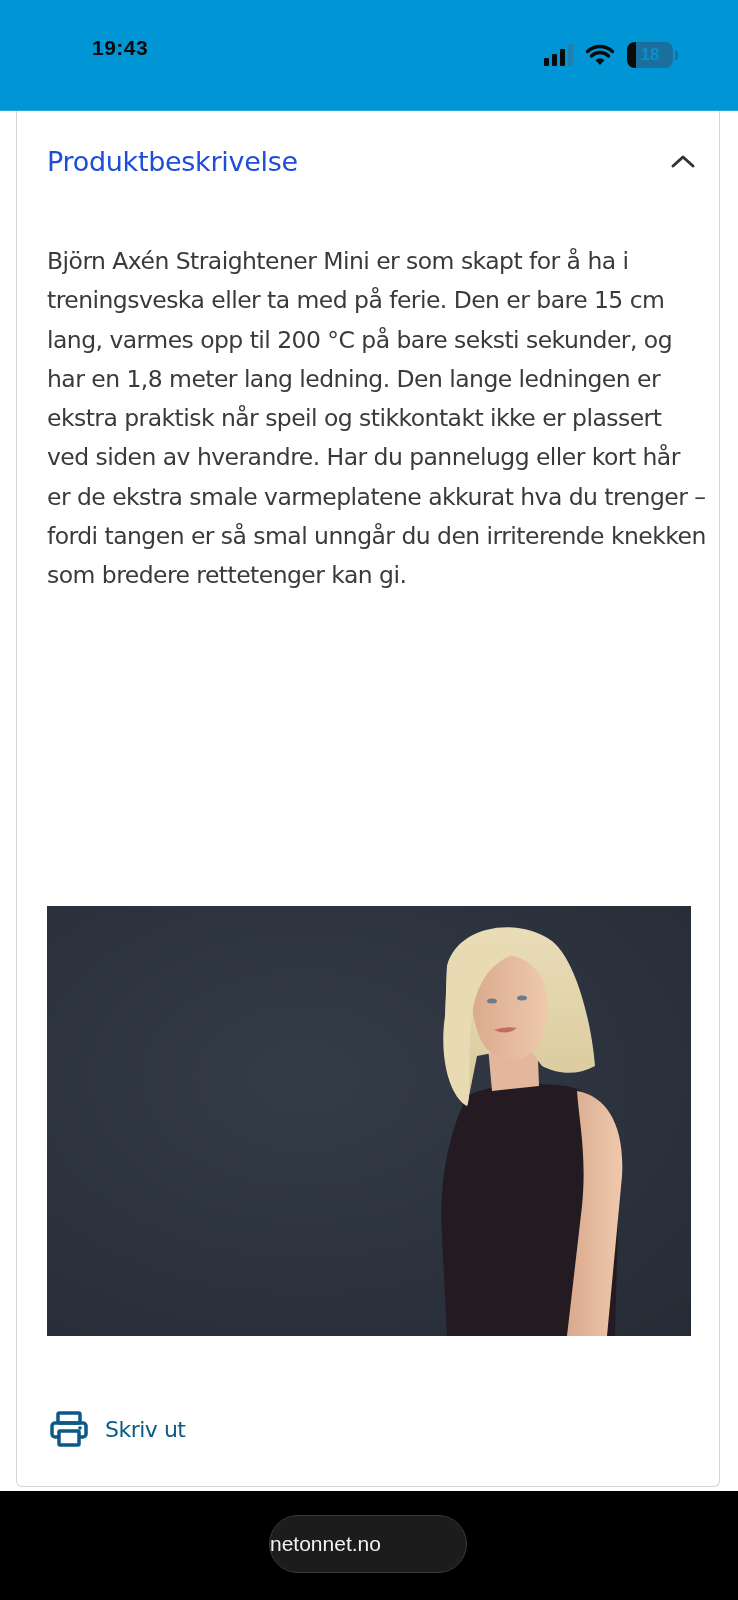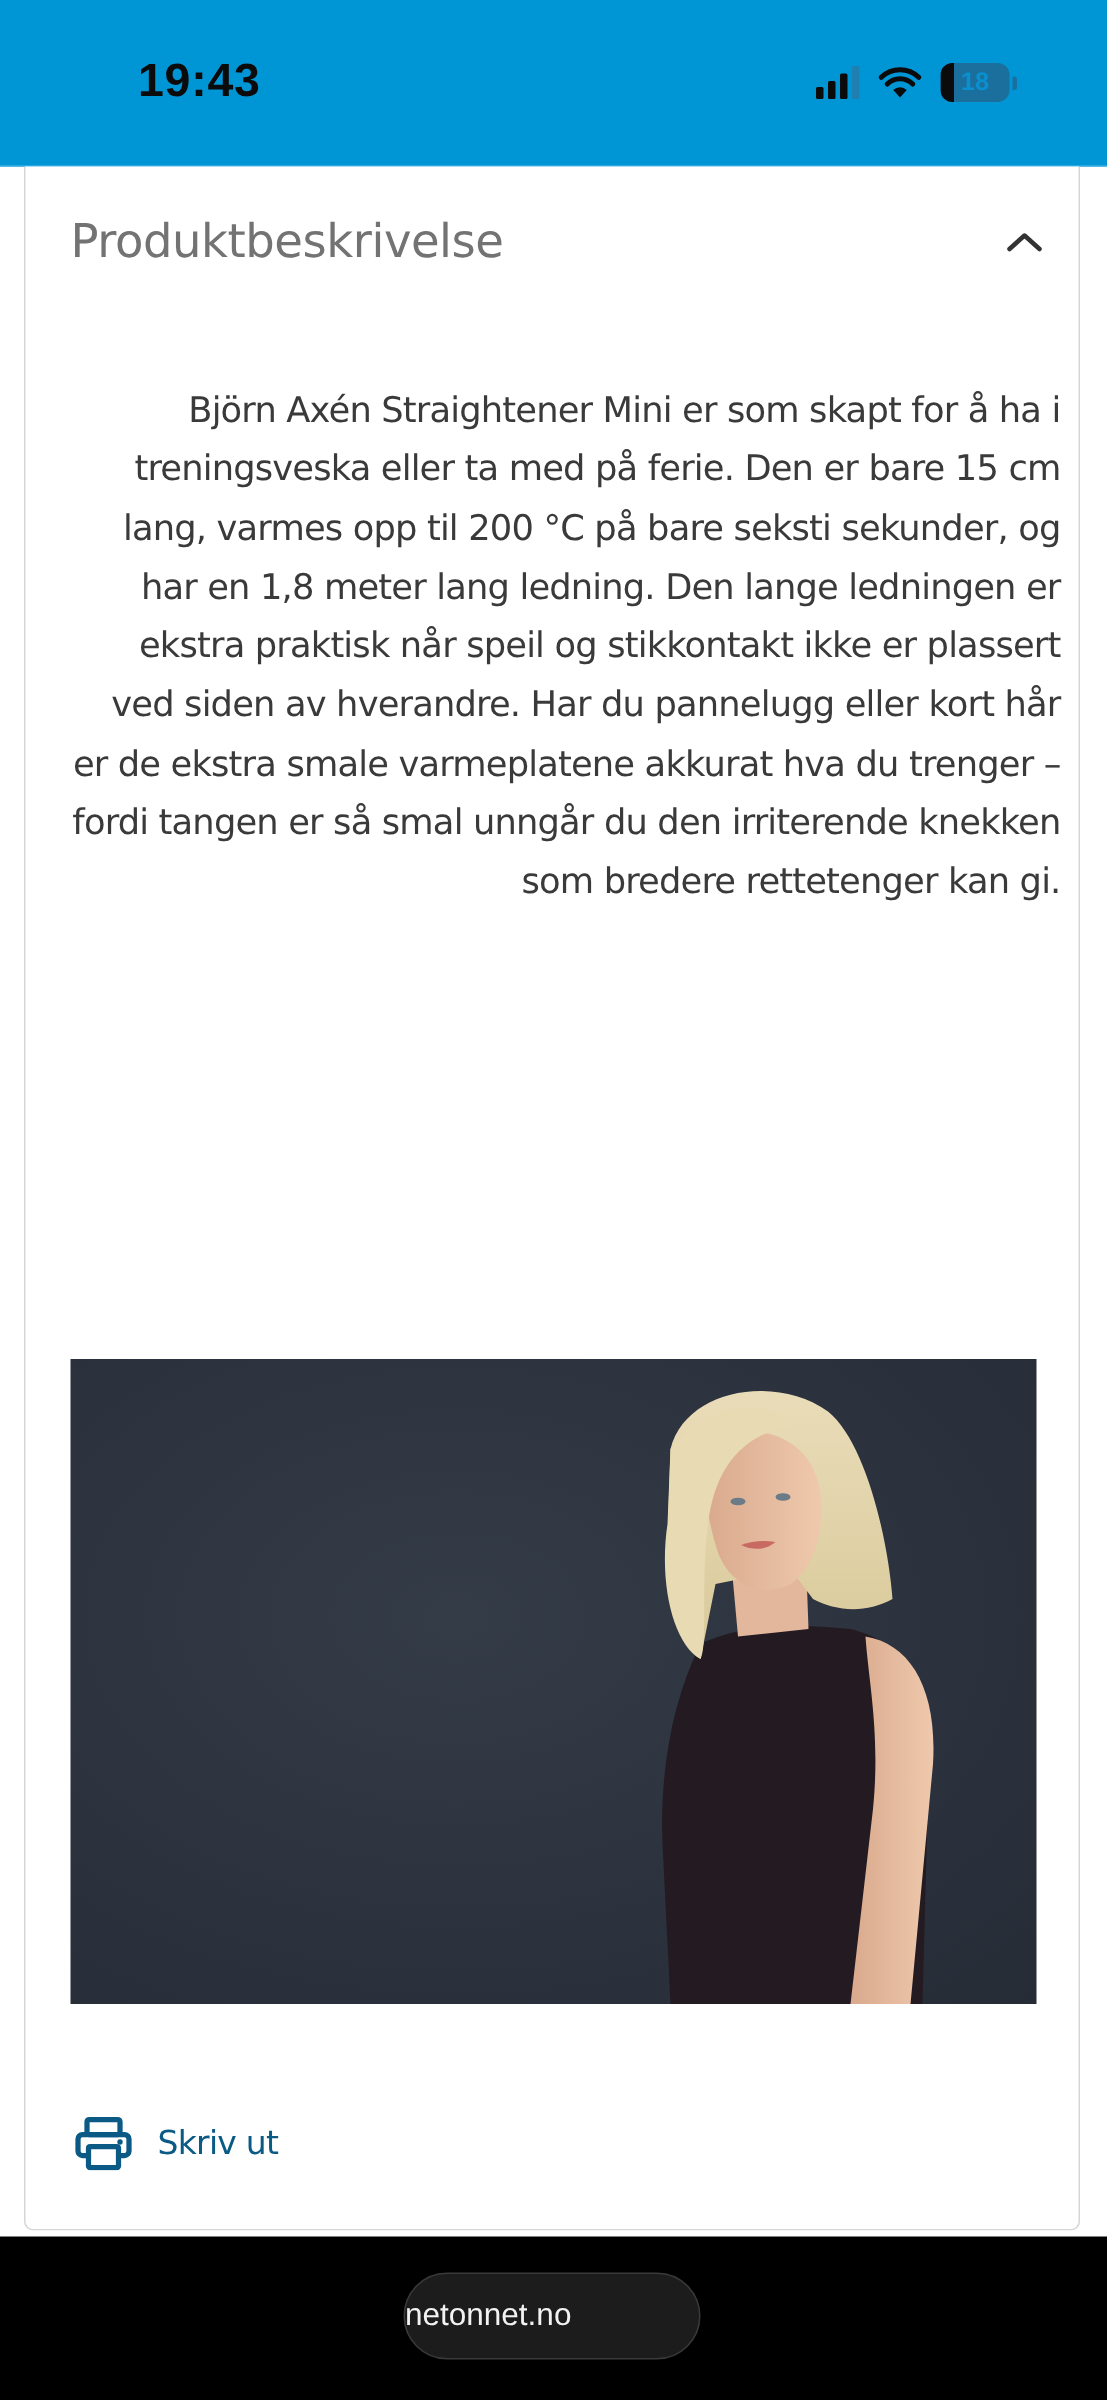--- a/index.html
+++ b/index.html
@@ -10,21 +10,21 @@
     position: relative;
   }
   .status-bar {
     position: absolute; left: 0; top: 0; width: 738px; height: 110px;
     background: #0096d6;
     border-bottom: 1px solid #2aa8df;
   }
   .status-time {
     position: absolute; left: 92px; top: 36px;
     font-family: "Liberation Sans", sans-serif;
-    font-weight: bold; font-size: 31px; color: #0b0b0b; letter-spacing: 0.5px;
+    font-weight: bold; font-size: 21px; color: #0b0b0b; letter-spacing: 0.5px;
   }
   .status-icons { position: absolute; right: 60px; top: 40px; height: 30px; display: flex; align-items: center; gap: 12px; }
   .signal { display: flex; align-items: flex-end; gap: 3px; height: 22px; }
   .signal span { width: 5px; background: #0b0b0b; border-radius: 1px; }
   .signal span.dim { background: #1e7fb0; }
   .battery {
     position: relative; width: 46px; height: 26px; border-radius: 8px;
     background: #1a6f9d; overflow: hidden;
     display: flex; align-items: center; justify-content: center;
   }
@@ -40,30 +40,30 @@
     border: 1px solid #d6d6d6; border-top: none; border-radius: 0 0 6px 6px;
     background: #fff;
     box-sizing: border-box;
   }
   .section-header {
     position: absolute; left: 30px; top: 20px; width: 650px; height: 60px;
     display: flex; align-items: center; justify-content: space-between;
     cursor: pointer;
   }
   .section-title {
-    font-family: "DejaVu Sans", sans-serif; font-size: 31px; color: #737373;
+    font-family: "DejaVu Sans", sans-serif; font-size: 27px; color: #1d4ed8;
     letter-spacing: -0.3px;
   }
   .chevron { width: 28px; height: 28px; display: flex; align-items: center; justify-content: center; }
   .desc {
     position: absolute; left: 30px; width: 660px;
     font-family: "DejaVu Sans", sans-serif; font-size: 23.5px; line-height: 39.3px;
     color: #3a3a3a; letter-spacing: -0.55px; margin: 0;
   }
-  .desc.p1 { top: 143px; text-align: right; }
+  .desc.p1 { top: 131px; }
   .desc.p2 { top: 608px; }
   .product-image {
     position: absolute; left: 30px; top: 795px; width: 644px; height: 430px;
     background: radial-gradient(ellipse at 40% 40%, #343c48 0%, #2b323d 60%, #262c36 100%);
     overflow: hidden;
   }
   .print-link {
     position: absolute; left: 32px; top: 1300px; display: flex; align-items: center; gap: 16px;
     cursor: pointer; text-decoration: none;
   }

